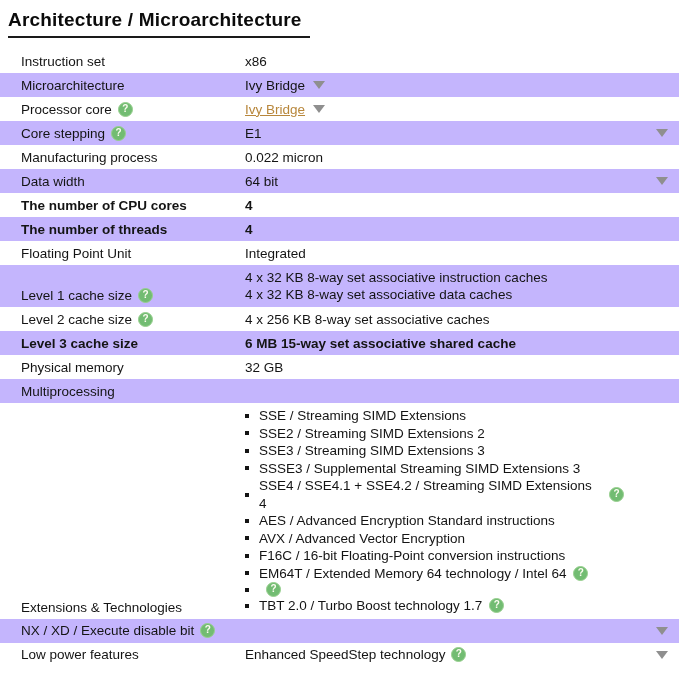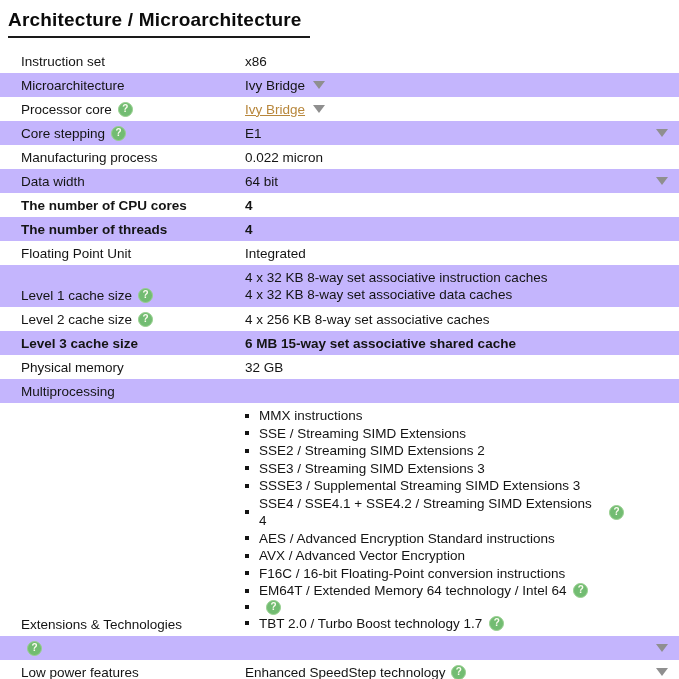--- a/index.html
+++ b/index.html
@@ -229,24 +229,20 @@
         </div>
       </div>
       <div class="row top">
         <div class="label">
           <span>Extensions &amp; Technologies</span>
         </div>
         <div class="value">
           <div class="ext-list">
             <div class="ext-item">
               <span class="bullet"></span>
-              <span>MMX instructions</span>
-            </div>
-            <div class="ext-item">
-              <span class="bullet"></span>
               <span>SSE / Streaming SIMD Extensions</span>
             </div>
             <div class="ext-item">
               <span class="bullet"></span>
               <span>SSE2 / Streaming SIMD Extensions 2</span>
             </div>
             <div class="ext-item">
               <span class="bullet"></span>
               <span>SSE3 / Streaming SIMD Extensions 3</span>
             </div>
@@ -283,20 +279,21 @@
             <div class="ext-item">
               <span class="bullet"></span>
               <span>TBT 2.0 / Turbo Boost technology 1.7</span>
               <span class="help">?</span>
             </div>
           </div>
         </div>
       </div>
       <div class="row shaded">
         <div class="value">
+          <span>NX / XD / Execute disable bit</span>
           <span class="help">?</span>
         </div>
         <span class="arrow right-arrow"></span>
       </div>
       <div class="row">
         <div class="label">
           <span>Low power features</span>
         </div>
         <div class="value">
           <span>Enhanced SpeedStep technology</span>

